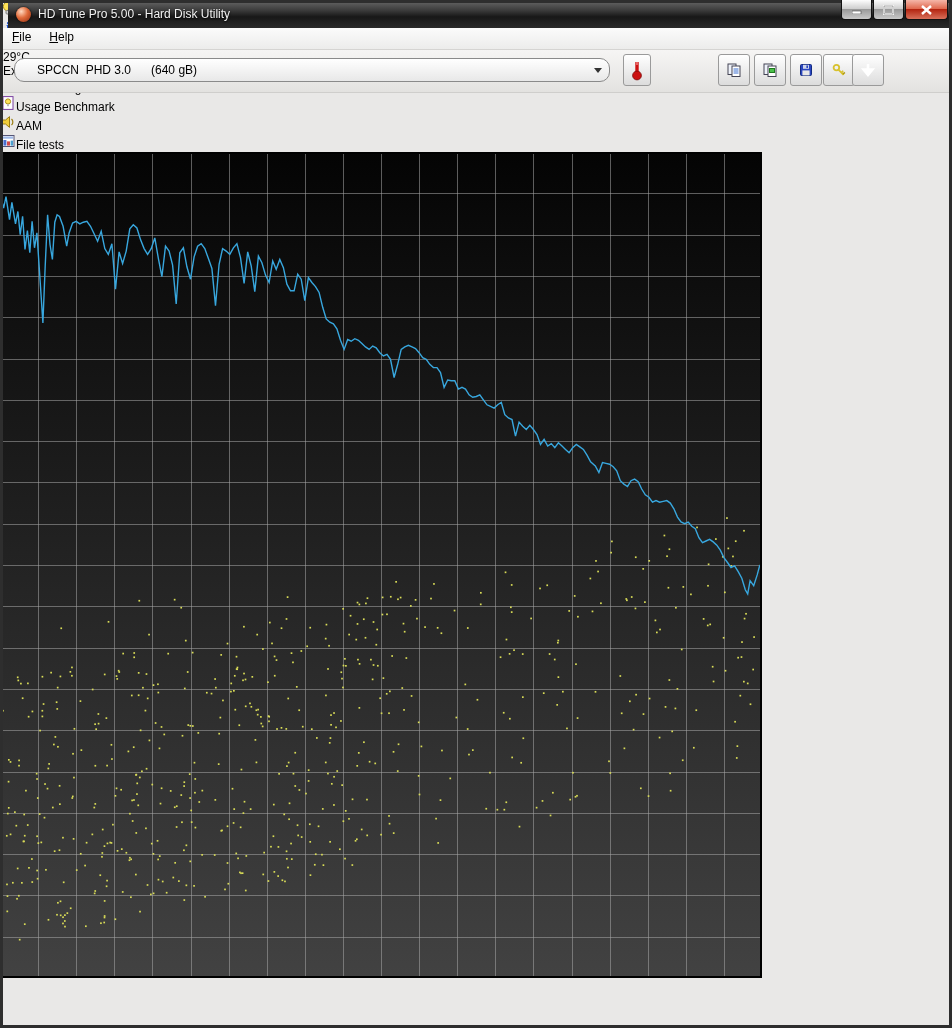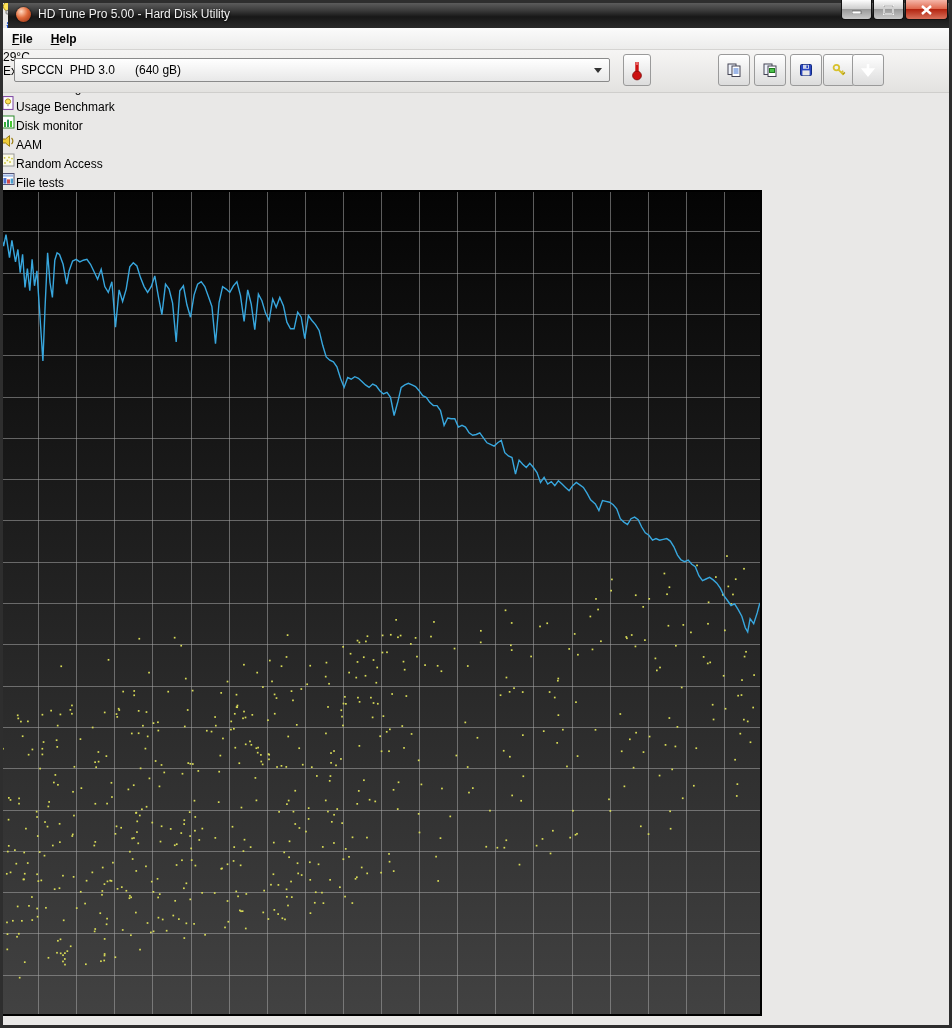--- a/index.html
+++ b/index.html
@@ -21,30 +21,30 @@
   .title-text{font-size:12px;text-shadow:0 1px 2px #000;}
   .win-btns{position:absolute;right:4px;top:0;display:flex;z-index:60;}
   .win-btn{width:29px;height:19px;border:1px solid #111;border-top:none;
     background:linear-gradient(#fdfdfd 0%,#cfcfcf 45%,#9a9a9a 50%,#c9c9c9 100%);
     border-radius:0 0 4px 4px;display:flex;align-items:center;justify-content:center;margin-left:1px;}
   .win-btn.close{width:41px;background:linear-gradient(#f5b6a8 0%,#e06a50 45%,#b42612 50%,#d8705a 100%);}
   .win-btn svg{display:block;}
   
   .menubar{position:absolute;left:3px;top:28px;width:946px;height:21px;
     background:linear-gradient(#fbfbfb,#ececeb);border-bottom:1px solid #d5d4d2;
-    display:flex;align-items:center;z-index:5;font-weight:bold;}
+    display:flex;align-items:flex-start;z-index:5;}
   .menu-item{padding:2px 9px;}
   .menu-item u{text-decoration:underline;}
   
   .toolbar{position:absolute;left:3px;top:50px;width:946px;height:42px;
     background:linear-gradient(#f6f5f4,#e3e2e0);border-bottom:1px solid #cfcecc;z-index:5;}
   .combo{position:absolute;left:11px;top:8px;width:596px;height:24px;
-    border:1px solid #8a8a8a;border-radius:2px;
+    border:1px solid #8a8a8a;border-radius:10px;
     background:linear-gradient(#ffffff,#e8e8e8);
-    display:flex;align-items:center;white-space:pre;padding-left:6px;box-sizing:border-box;}
+    display:flex;align-items:center;white-space:pre;padding-left:22px;box-sizing:border-box;}
   .combo-arrow{position:absolute;right:7px;top:9px;width:0;height:0;
     border-left:4px solid transparent;border-right:4px solid transparent;border-top:5px solid #333;}
   .tool-btn{position:absolute;top:4px;width:30px;height:30px;border:1px solid #9a9a9a;border-radius:3px;
     background:linear-gradient(#ffffff,#dcdcdc);display:flex;align-items:center;justify-content:center;}
   .tool-btn.magenta{background:linear-gradient(#e788e0 0%,#c425b8 45%,#a society?;}
   .tool-btn.magenta{background:linear-gradient(#ec8fe4 0%,#c82cbc 45%,#aa1d9e 100%);}
   .temp-label{position:absolute;left:650px;top:13px;font-weight:bold;font-size:13px;}
   .exit-btn{position:absolute;left:884px;top:6px;width:56px;height:27px;border:1px solid #8e8e8e;border-radius:3px;
     background:linear-gradient(#fefefe,#d8d8d8);display:flex;align-items:center;justify-content:center;}
   
@@ -167,38 +167,23 @@
       </svg><span>Error Scan</span></div>
     <div class="tab"><svg class="ico" width="16" height="16" viewBox="0 0 16 16">
         <path d="M1.5 4.5 h5 l1.5 1.8 h6.5 v7 h-13 Z" fill="#f3d363" stroke="#a8811c"></path>
       </svg><span>Folder Usage</span></div>
     <div class="tab"><svg class="ico" width="16" height="16" viewBox="0 0 16 16">
         <rect x="3" y="1.6" width="10" height="12.8" fill="#fff" stroke="#7a3fa0"></rect>
         <circle cx="8" cy="6.5" r="2.6" fill="#ffe358" stroke="#a98f1f"></circle>
         <rect x="7" y="9.2" width="2" height="2" fill="#bbb"></rect>
       </svg><span>Usage Benchmark</span></div>
     <div class="tab"><svg class="ico" width="16" height="16" viewBox="0 0 16 16">
-        <rect x="2" y="2" width="12" height="12" fill="#fff" stroke="#2a8a2a"></rect>
-        <rect x="4" y="8" width="2" height="5" fill="#37b037"></rect>
-        <rect x="7" y="5.6" width="2" height="7.4" fill="#2a9a5a"></rect>
-        <rect x="10" y="7" width="2" height="6" fill="#45c830"></rect>
-      </svg><span>Disk monitor</span></div>
-    <div class="tab"><svg class="ico" width="16" height="16" viewBox="0 0 16 16">
         <path d="M2.5 6 h3 l4 -3.4 v10.8 l-4 -3.4 h-3 Z" fill="#f0cd3a" stroke="#9a7d12"></path>
         <path d="M11.5 5 a4 4 0 0 1 0 6" fill="none" stroke="#9a7d12" stroke-width="1.2"></path>
       </svg><span>AAM</span></div>
-    <div class="tab"><svg class="ico" width="16" height="16" viewBox="0 0 16 16">
-        <rect x="2" y="2" width="12" height="12" fill="#fcfbe8" stroke="#999"></rect>
-        <circle cx="5" cy="11" r="0.9" fill="#c8c23a"></circle>
-        <circle cx="7.4" cy="8.4" r="0.9" fill="#c8c23a"></circle>
-        <circle cx="10" cy="10" r="0.9" fill="#c8c23a"></circle>
-        <circle cx="9" cy="5.4" r="0.9" fill="#c8c23a"></circle>
-        <circle cx="12" cy="6.6" r="0.9" fill="#c8c23a"></circle>
-        <circle cx="4.6" cy="5.8" r="0.9" fill="#c8c23a"></circle>
-      </svg><span>Random Access</span></div>
     <div class="tab"><svg class="ico" width="16" height="16" viewBox="0 0 16 16">
         <rect x="2" y="2.5" width="12" height="11" fill="#fff" stroke="#557"></rect>
         <rect x="3" y="3.5" width="10" height="2.2" fill="#9db8e8"></rect>
         <rect x="3.4" y="7" width="3" height="5.6" fill="#4a6fd0"></rect>
         <rect x="7" y="8.4" width="3" height="4.2" fill="#d04a4a"></rect>
         <rect x="10.6" y="7.6" width="2.4" height="5" fill="#4aa0d0"></rect>
       </svg><span>File tests</span></div>
   </div>
 
 <div class="page"></div>

